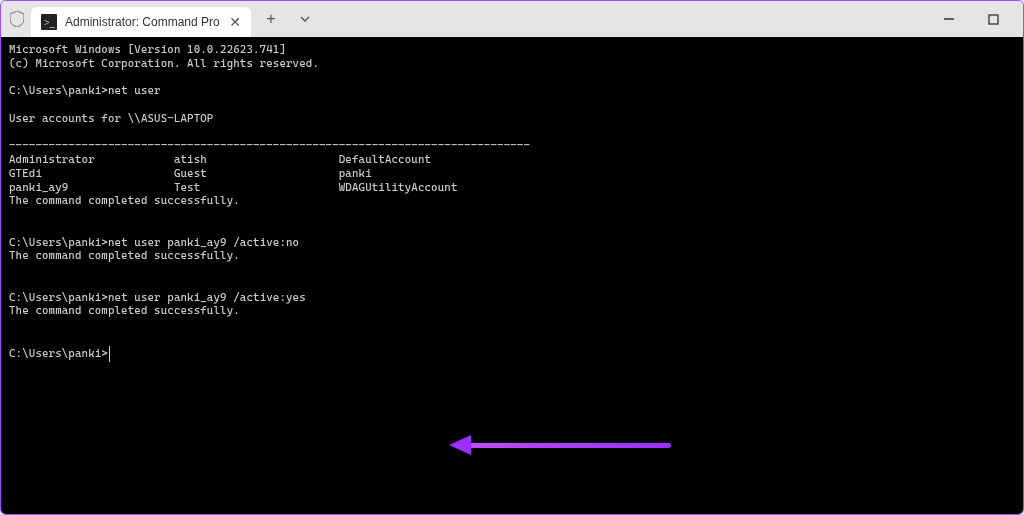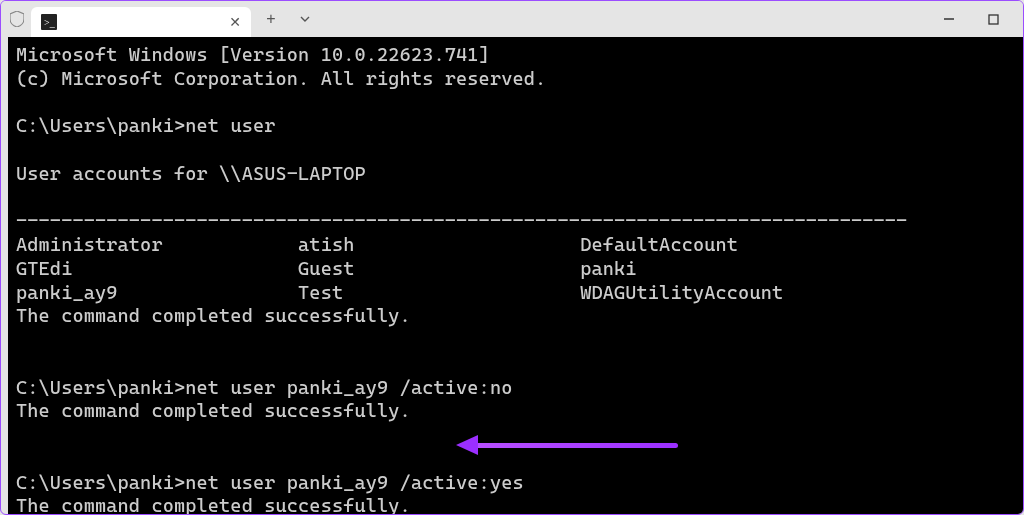--- a/index.html
+++ b/index.html
@@ -69,30 +69,29 @@
       gap:0;
     }
     .wc-btn {
       width:44px;height:30px;
       display:flex;align-items:center;justify-content:center;
       color:#333;cursor:pointer;
     }
     .terminal {
       background: #000;
       color: #ccc;
-      font-size: 19px;
+      font-size: 11px;
       line-height: 1.25;
       height: calc(515px - 36px);
       padding: 6px 4px 6px 8px;
       white-space: pre;
       font-family: Consolas, 'Cascadia Mono', 'Courier New', monospace;
       position: relative;
       overflow:hidden;
       letter-spacing: 0.15px;
-      margin-left: 7px;
     }
     .arrow {
       position:absolute;
       left: 448px;
       top: 398px;
       display:flex;
       align-items:center;
     }
     .arrow-line {
       width: 200px;
@@ -124,20 +123,21 @@
         <path d="M7 0 L14 3 V8 C14 12 10.5 15 7 16 C3.5 15 0 12 0 8 V3 Z" fill="none" stroke="#888" stroke-width="1.2"></path>
       </svg>
   </div>
   <div class="tab">
     <span class="tab-icon">
       <svg width="16" height="16" viewBox="0 0 16 16">
           <rect x="0" y="0" width="16" height="16" rx="1" fill="#222"></rect>
           <text x="3" y="12" font-size="10" fill="#fff" font-family="Consolas">&gt;_</text>
         </svg>
     </span>
+    <span>Administrator: Command Pro</span>
     <span class="tab-close">✕</span>
   </div>
   <div class="new-tab">+</div>
   <div class="tab-dropdown">
     <svg width="10" height="10" viewBox="0 0 10 10">
         <path d="M1 3 L5 7 L9 3" stroke="#555" stroke-width="1.4" fill="none"></path>
       </svg>
   </div>
   <div class="window-controls">
     <div class="wc-btn">

